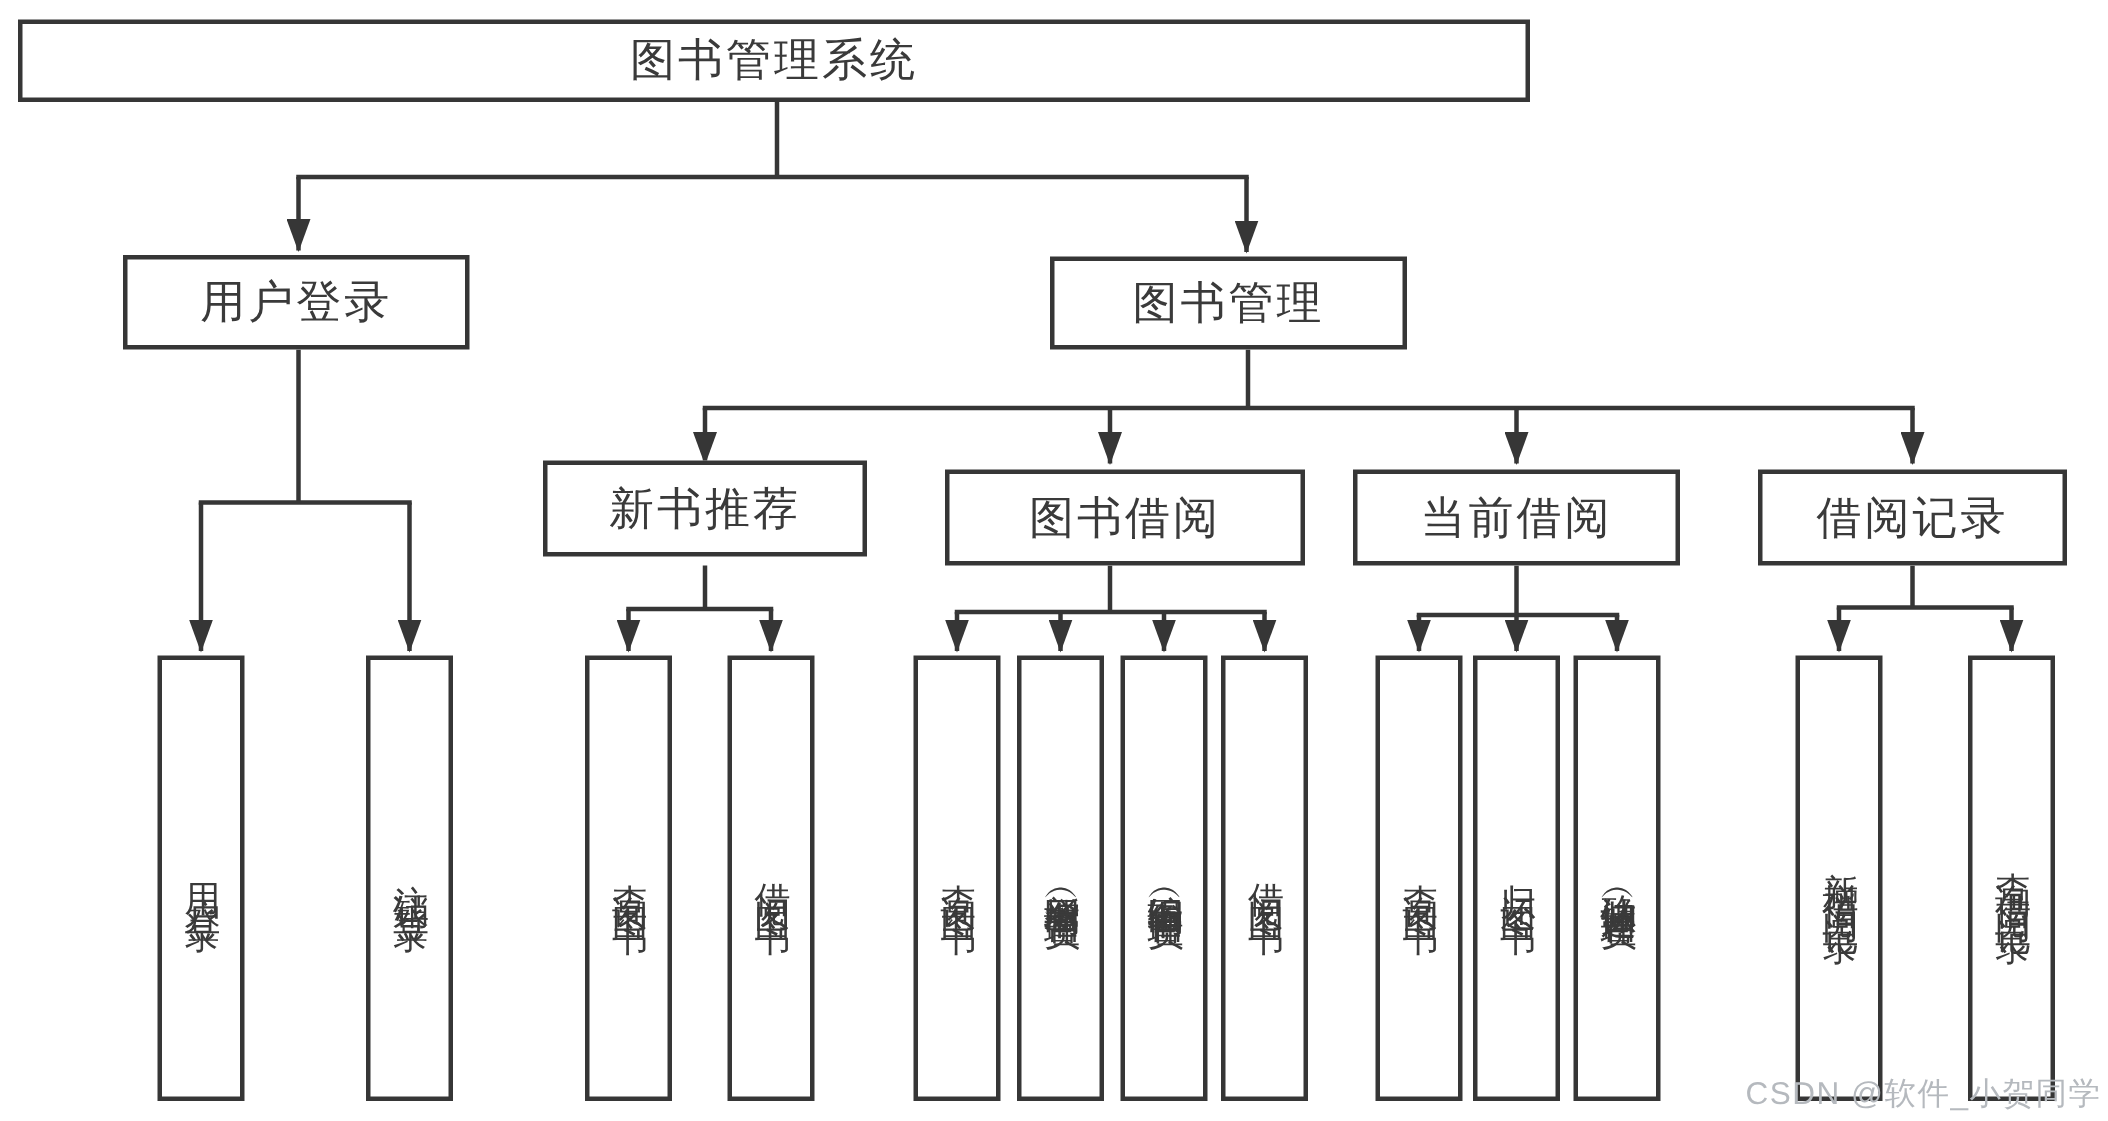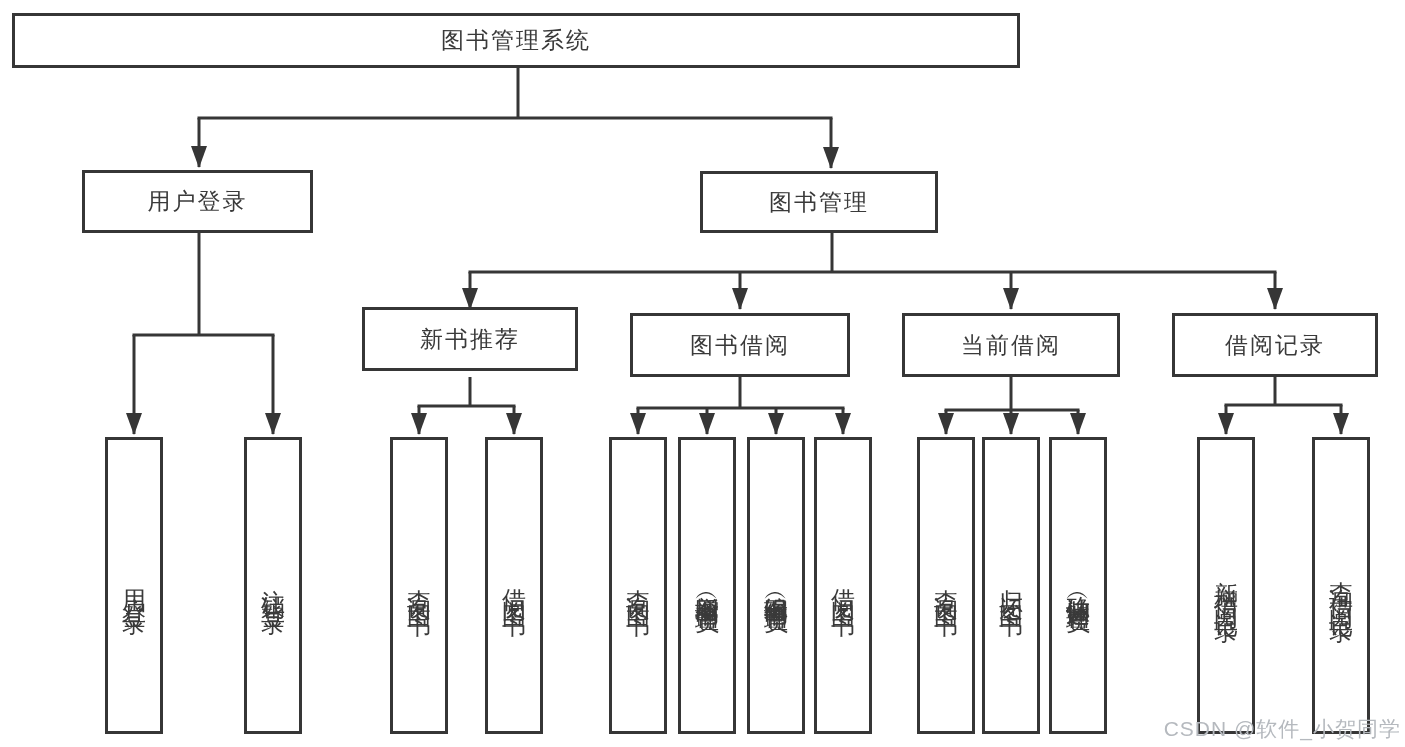--- a/index.html
+++ b/index.html
@@ -18,26 +18,26 @@
   .node {
     position: absolute;
     background: #ffffff;
     border: 3px solid #363636;
     display: flex;
     align-items: center;
     justify-content: center;
     color: #3a3a3a;
     z-index: 2;
   }
-  .h-label { font-size: 23px; letter-spacing: 2px; white-space: nowrap; }
+  .h-label { font-size: 30px; letter-spacing: 2px; white-space: nowrap; }
   .root  { left: 12px;   top: 13px;  width: 1008px; height: 55px; }
   .n-user{ left: 82px;   top: 170px; width: 231px;  height: 63px; }
   .n-mgmt{ left: 700px;  top: 171px; width: 238px;  height: 62px; }
   .n-nb  { left: 362px;  top: 307px; width: 216px;  height: 64px; }
-  .n-bb  { left: 630px;  top: 313px; width: 220px;  height: 64px; }
+  .n-bb  { left: 630px;  top: 313px; width: 240px;  height: 64px; }
   .n-cb  { left: 902px;  top: 313px; width: 218px;  height: 64px; }
   .n-br  { left: 1172px; top: 313px; width: 206px;  height: 64px; }
   .leaf  { top: 437px; width: 58px; height: 297px; }
   .leaf span {
     writing-mode: vertical-rl;
     text-orientation: mixed;
     font-size: 24px;
     line-height: 1;
     white-space: nowrap;
   }

